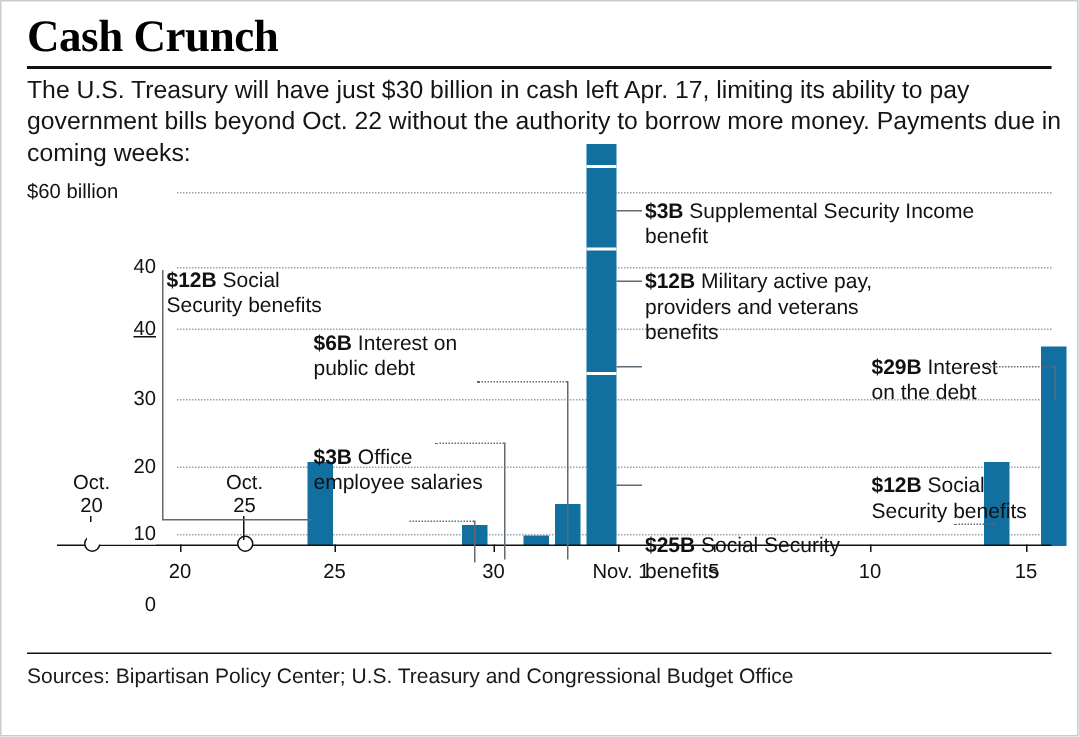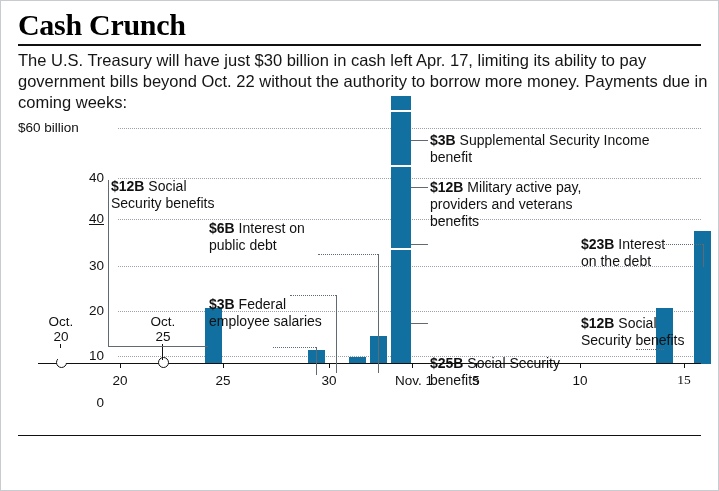--- a/index.html
+++ b/index.html
@@ -142,21 +142,21 @@
     <div class="xtick" style="left:458px;"></div>
     <div class="xtick" style="left:562px;"></div>
     <div class="xtick" style="left:666px;"></div>
 
     <div class="xlab" style="left:102px;">20</div>
     <div class="xlab" style="left:205px;">25</div>
     <div class="xlab" style="left:311px;">30</div>
     <div class="xlab" style="left:396px;">Nov. 1</div>
     <div class="xlab" style="left:458px;">5</div>
     <div class="xlab" style="left:562px;">10</div>
-    <div class="xlab" style="left:666px;font-family:Liberation Serif, serif;">15</div>
+    <div class="xlab" style="left:666px;">15</div>
 
     <div class="zero-marker" style="left:38px;bottom:44px;"></div>
     <div class="oct-stem" style="left:42px;bottom:52px;height:16px;"></div>
     <div class="oct-lab" style="left:43px;bottom:68px;">
       <span>Oct.</span><br>
       <span>20</span>
     </div>
 
     <div class="zero-marker" style="left:140px;bottom:44px;"></div>
     <div class="oct-stem" style="left:144px;bottom:52px;height:16px;"></div>
@@ -183,42 +183,43 @@
 
     <div class="callout" style="left:191px;top:98px;width:130px;">
       <b>$6B</b><span> Interest on public debt</span>
     </div>
     <div class="lead" style="left:300px;top:132px;width:60px;"></div>
     <div class="leadv" style="left:360px;top:132px;height:119px;"></div>
 
     <div class="leadsolid" style="left:393px;top:122px;width:17px;"></div>
 
     <div class="callout" style="left:563px;top:114px;width:85px;">
-      <b>$23B</b><span> Interest on the debt</span>
+      <b>$29B</b><span> Interest on the debt</span>
     </div>
     <div class="lead" style="left:640px;top:122px;width:45px;"></div>
     <div class="leadv" style="left:685px;top:122px;height:23px;"></div>
 
     <div class="lead" style="left:272px;top:173px;width:46px;"></div>
     <div class="leadv" style="left:318px;top:173px;height:78px;"></div>
 
     <div class="callout" style="left:191px;top:174px;width:120px;">
-      <b>$3B</b><span> Federal employee salaries</span>
+      <b>$3B</b><span> Office employee salaries</span>
     </div>
     <div class="lead" style="left:255px;top:225px;width:43px;"></div>
     <div class="leadv" style="left:298px;top:225px;height:28px;"></div>
 
     <div class="leadsolid" style="left:393px;top:201px;width:17px;"></div>
     <div class="callout" style="left:412px;top:193px;width:130px;margin-top:40px;">
       <b>$25B</b><span> Social Security benefits</span>
     </div>
 
     <div class="callout" style="left:563px;top:193px;width:120px;">
       <b>$12B</b><span> Social Security benefits</span>
     </div>
     <div class="lead" style="left:618px;top:227px;width:28px;"></div>
 
   </div>
 
   <div class="source-rule"></div>
+  <div class="source">Sources: Bipartisan Policy Center; U.S. Treasury and Congressional Budget Office</div>
 
   <div class="outer-border"></div>
 </div>
 
 </body></html>

